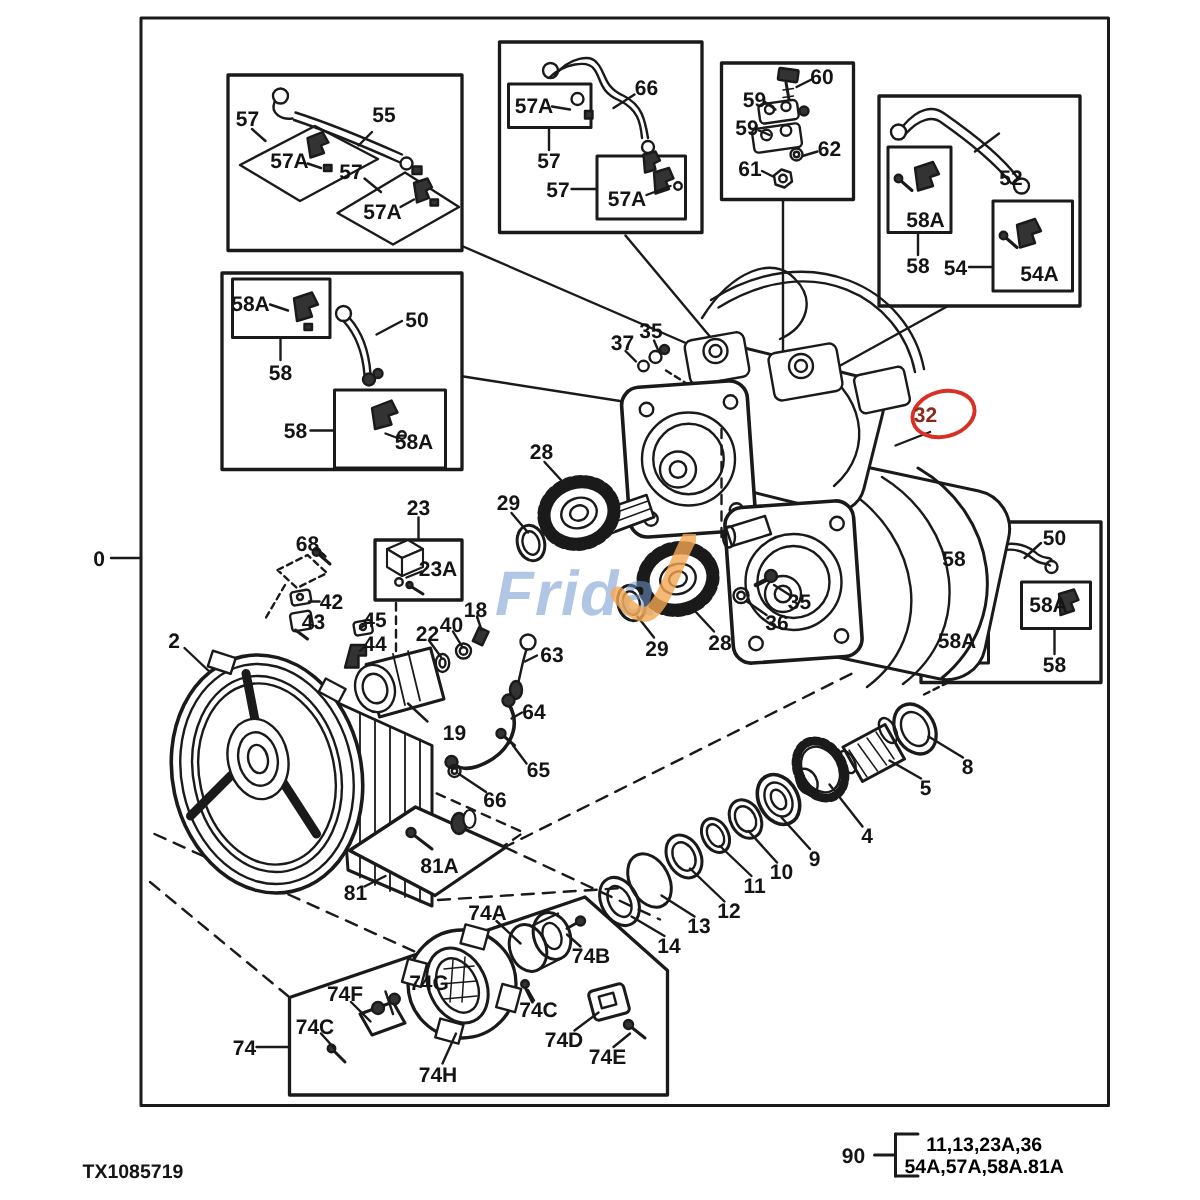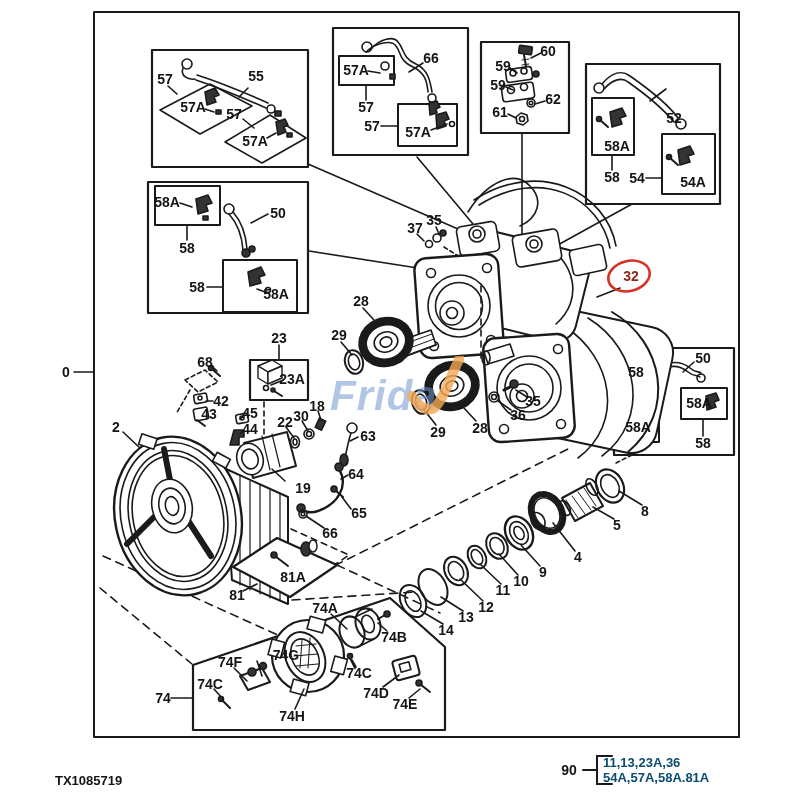--- a/index.html
+++ b/index.html
@@ -8,21 +8,21 @@
   #art{position:absolute;left:0;top:0;}
   .callout{position:absolute;transform:translate(-50%,-50%);
            font:bold 14px "Liberation Sans",sans-serif;color:#141414;
            white-space:nowrap;letter-spacing:0px;line-height:1;}
   .callout.red{color:#8a2a1c;}
   #drawing-code{position:absolute;left:55px;top:773px;font:bold 13px "Liberation Sans",sans-serif;
                 color:#141414;}
   #footnote-ref{position:absolute;left:569px;top:770px;transform:translate(-50%,-50%);
                 font:bold 14px "Liberation Sans",sans-serif;color:#141414;}
   #footnote-lines{position:absolute;left:603px;top:755px;font:bold 13px "Liberation Sans",sans-serif;
-                  color:#0c4a6e;line-height:15px;}
+                  color:#000000;line-height:15px;text-align:center;}
   #watermark{position:absolute;left:0;top:0;width:800px;height:800px;pointer-events:none;}
   .wm-text{position:absolute;font:italic bold 42px "Liberation Sans",sans-serif;
            color:rgba(113,152,206,0.55);letter-spacing:1px;margin-left:33px;}
   #wm-left{left:297px;top:372px;}
   #wm-right{left:440px;top:372px;}
   #wm-swoosh{position:absolute;left:404px;top:356px;}
 </style>
 </head>
 <body>
 
@@ -458,38 +458,38 @@
       <div class="callout" style="left: 612px; top: 177px;">58</div>
       <div class="callout" style="left: 637px; top: 178px;">54</div>
       <div class="callout" style="left: 693px; top: 182px;">54A</div>
       <div class="callout" style="left: 167px; top: 202px;">58A</div>
       <div class="callout" style="left: 278px; top: 213px;">50</div>
       <div class="callout" style="left: 187px; top: 248px;">58</div>
       <div class="callout" style="left: 197px; top: 287px;">58</div>
       <div class="callout" style="left: 276px; top: 294px;">58A</div>
       <div class="callout" style="left: 415px; top: 228px;">37</div>
       <div class="callout" style="left: 434px; top: 220px;">35</div>
-      <div class="callout red" style="left: 631px; top: 276px;">32</div>
+      <div class="callout red" style="left: 617px; top: 276px;">32</div>
       <div class="callout" style="left: 361px; top: 301px;">28</div>
       <div class="callout" style="left: 339px; top: 335px;">29</div>
       <div class="callout" style="left: 438px; top: 432px;">29</div>
       <div class="callout" style="left: 480px; top: 428px;">28</div>
       <div class="callout" style="left: 518px; top: 415px;">36</div>
       <div class="callout" style="left: 533px; top: 401px;">35</div>
       <div class="callout" style="left: 279px; top: 338px;">23</div>
       <div class="callout" style="left: 292px; top: 379px;">23A</div>
       <div class="callout" style="left: 66px; top: 372px;">0</div>
       <div class="callout" style="left: 205px; top: 362px;">68</div>
       <div class="callout" style="left: 221px; top: 401px;">42</div>
       <div class="callout" style="left: 209px; top: 414px;">43</div>
       <div class="callout" style="left: 250px; top: 413px;">45</div>
       <div class="callout" style="left: 250px; top: 429px;">44</div>
       <div class="callout" style="left: 116px; top: 427px;">2</div>
       <div class="callout" style="left: 317px; top: 406px;">18</div>
-      <div class="callout" style="left: 301px; top: 416px;">30</div>
+      <div class="callout" style="left: 301px; top: 416px;">40</div>
       <div class="callout" style="left: 285px; top: 422px;">22</div>
       <div class="callout" style="left: 368px; top: 436px;">63</div>
       <div class="callout" style="left: 303px; top: 488px;">19</div>
       <div class="callout" style="left: 356px; top: 474px;">64</div>
       <div class="callout" style="left: 359px; top: 513px;">65</div>
       <div class="callout" style="left: 330px; top: 533px;">66</div>
       <div class="callout" style="left: 703px; top: 358px;">50</div>
       <div class="callout" style="left: 636px; top: 372px;">58</div>
       <div class="callout" style="left: 638px; top: 427px;">58A</div>
       <div class="callout" style="left: 699px; top: 403px;">58A</div>

